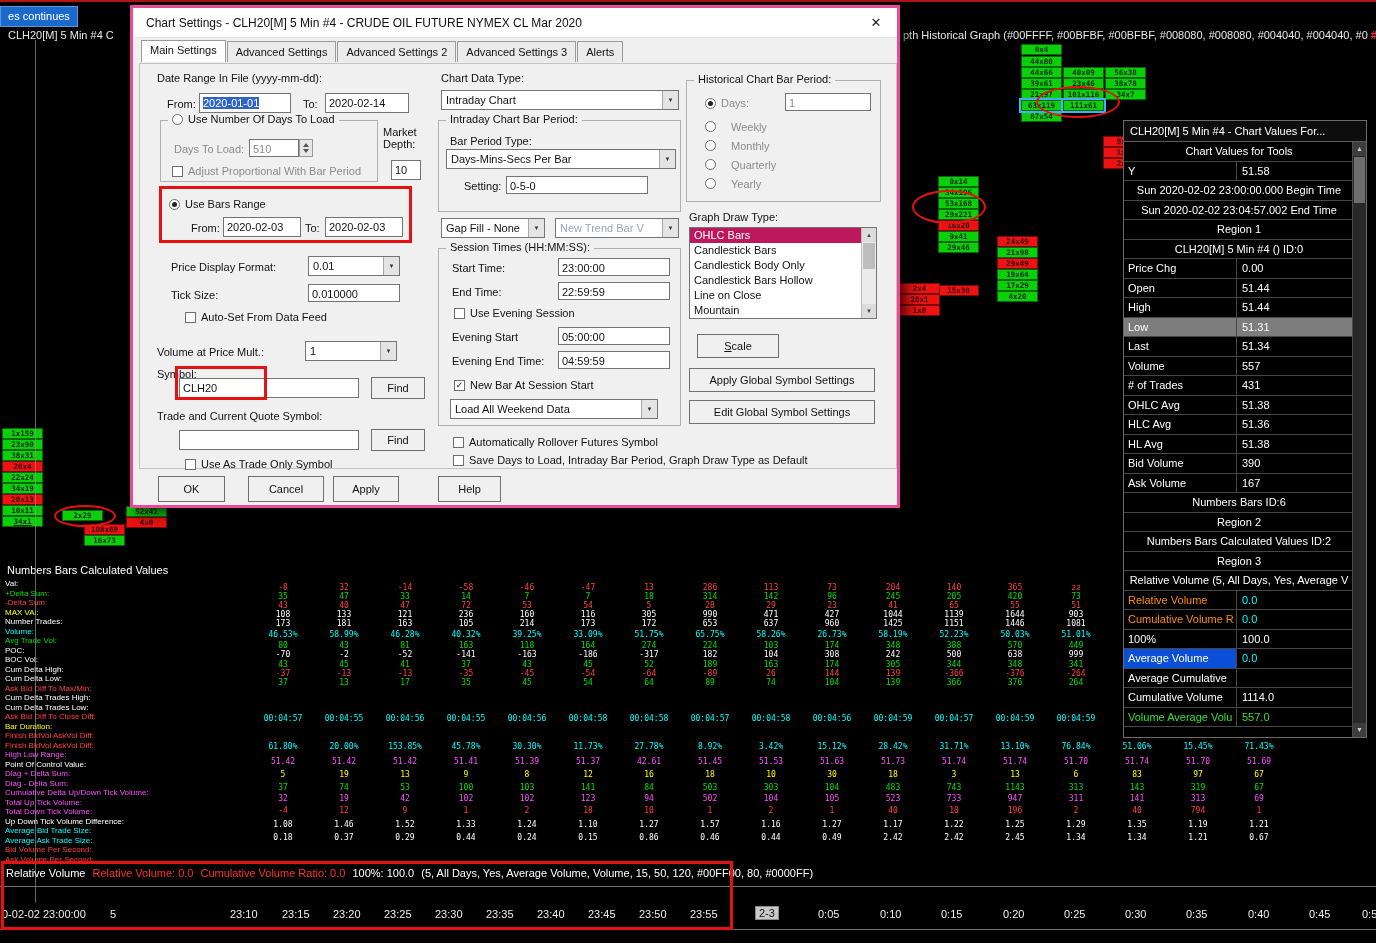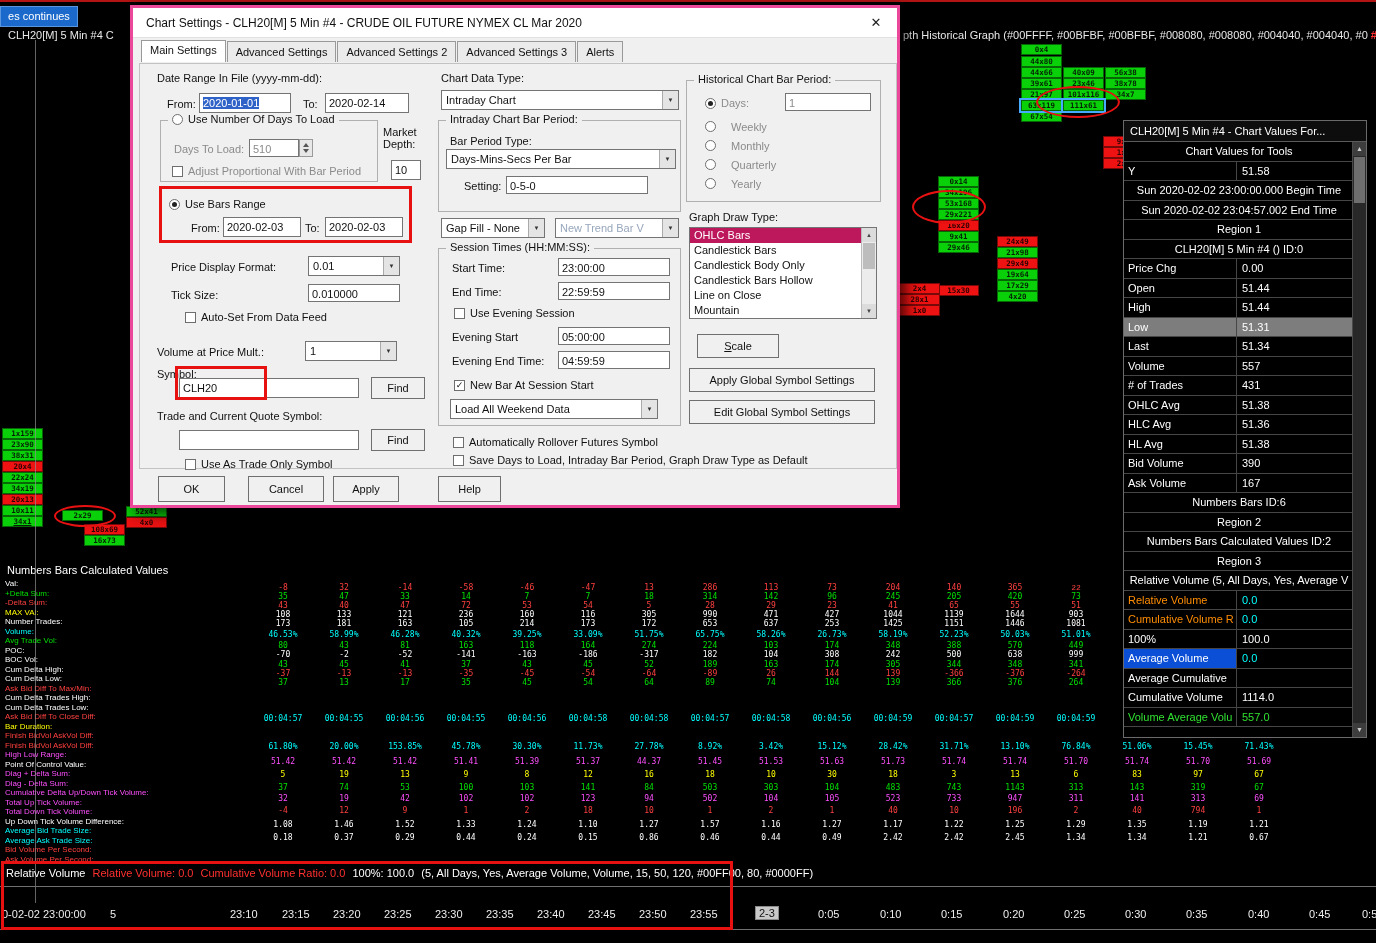--- a/index.html
+++ b/index.html
@@ -227,21 +227,21 @@
       <div class="gcell" style="top: 610px; left: 1046px; color: rgb(255, 255, 255);">903</div>
       <div class="gcell" style="top: 619px; left: 253px; color: rgb(255, 255, 255);">173</div>
       <div class="gcell" style="top: 619px; left: 314px; color: rgb(255, 255, 255);">181</div>
       <div class="gcell" style="top: 619px; left: 375px; color: rgb(255, 255, 255);">163</div>
       <div class="gcell" style="top: 619px; left: 436px; color: rgb(255, 255, 255);">105</div>
       <div class="gcell" style="top: 619px; left: 497px; color: rgb(255, 255, 255);">214</div>
       <div class="gcell" style="top: 619px; left: 558px; color: rgb(255, 255, 255);">173</div>
       <div class="gcell" style="top: 619px; left: 619px; color: rgb(255, 255, 255);">172</div>
       <div class="gcell" style="top: 619px; left: 680px; color: rgb(255, 255, 255);">653</div>
       <div class="gcell" style="top: 619px; left: 741px; color: rgb(255, 255, 255);">637</div>
-      <div class="gcell" style="top: 619px; left: 802px; color: rgb(255, 255, 255);">253</div>
+      <div class="gcell" style="top: 619px; left: 802px; color: rgb(255, 255, 255);">960</div>
       <div class="gcell" style="top: 619px; left: 863px; color: rgb(255, 255, 255);">1425</div>
       <div class="gcell" style="top: 619px; left: 924px; color: rgb(255, 255, 255);">1151</div>
       <div class="gcell" style="top: 619px; left: 985px; color: rgb(255, 255, 255);">1446</div>
       <div class="gcell" style="top: 619px; left: 1046px; color: rgb(255, 255, 255);">1081</div>
       <div class="gcell" style="top: 630px; left: 253px; color: rgb(0, 255, 255);">46.53%</div>
       <div class="gcell" style="top: 630px; left: 314px; color: rgb(0, 255, 255);">58.99%</div>
       <div class="gcell" style="top: 630px; left: 375px; color: rgb(0, 255, 255);">46.28%</div>
       <div class="gcell" style="top: 630px; left: 436px; color: rgb(0, 255, 255);">40.32%</div>
       <div class="gcell" style="top: 630px; left: 497px; color: rgb(0, 255, 255);">39.25%</div>
       <div class="gcell" style="top: 630px; left: 558px; color: rgb(0, 255, 255);">33.09%</div>
@@ -353,21 +353,21 @@
       <div class="gcell" style="top: 742px; left: 1046px; color: rgb(0, 255, 255);">76.84%</div>
       <div class="gcell" style="top: 742px; left: 1107px; color: rgb(0, 255, 255);">51.06%</div>
       <div class="gcell" style="top: 742px; left: 1168px; color: rgb(0, 255, 255);">15.45%</div>
       <div class="gcell" style="top: 742px; left: 1229px; color: rgb(0, 255, 255);">71.43%</div>
       <div class="gcell" style="top: 757px; left: 253px; color: rgb(255, 80, 255);">51.42</div>
       <div class="gcell" style="top: 757px; left: 314px; color: rgb(255, 80, 255);">51.42</div>
       <div class="gcell" style="top: 757px; left: 375px; color: rgb(255, 80, 255);">51.42</div>
       <div class="gcell" style="top: 757px; left: 436px; color: rgb(255, 80, 255);">51.41</div>
       <div class="gcell" style="top: 757px; left: 497px; color: rgb(255, 80, 255);">51.39</div>
       <div class="gcell" style="top: 757px; left: 558px; color: rgb(255, 80, 255);">51.37</div>
-      <div class="gcell" style="top: 757px; left: 619px; color: rgb(255, 80, 255);">44.37</div>
+      <div class="gcell" style="top: 757px; left: 619px; color: rgb(255, 80, 255);">42.61</div>
       <div class="gcell" style="top: 757px; left: 680px; color: rgb(255, 80, 255);">51.45</div>
       <div class="gcell" style="top: 757px; left: 741px; color: rgb(255, 80, 255);">51.53</div>
       <div class="gcell" style="top: 757px; left: 802px; color: rgb(255, 80, 255);">51.63</div>
       <div class="gcell" style="top: 757px; left: 863px; color: rgb(255, 80, 255);">51.73</div>
       <div class="gcell" style="top: 757px; left: 924px; color: rgb(255, 80, 255);">51.74</div>
       <div class="gcell" style="top: 757px; left: 985px; color: rgb(255, 80, 255);">51.74</div>
       <div class="gcell" style="top: 757px; left: 1046px; color: rgb(255, 80, 255);">51.70</div>
       <div class="gcell" style="top: 757px; left: 1107px; color: rgb(255, 80, 255);">51.74</div>
       <div class="gcell" style="top: 757px; left: 1168px; color: rgb(255, 80, 255);">51.70</div>
       <div class="gcell" style="top: 757px; left: 1229px; color: rgb(255, 80, 255);">51.69</div>

